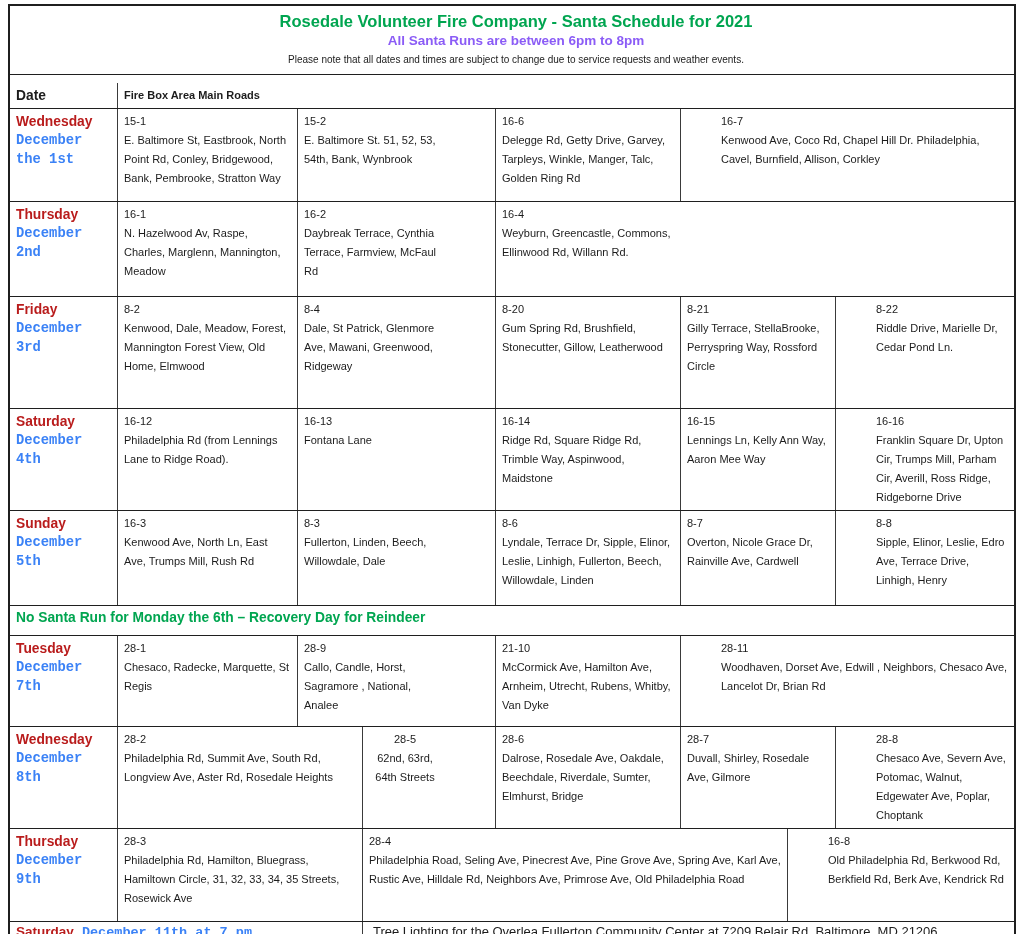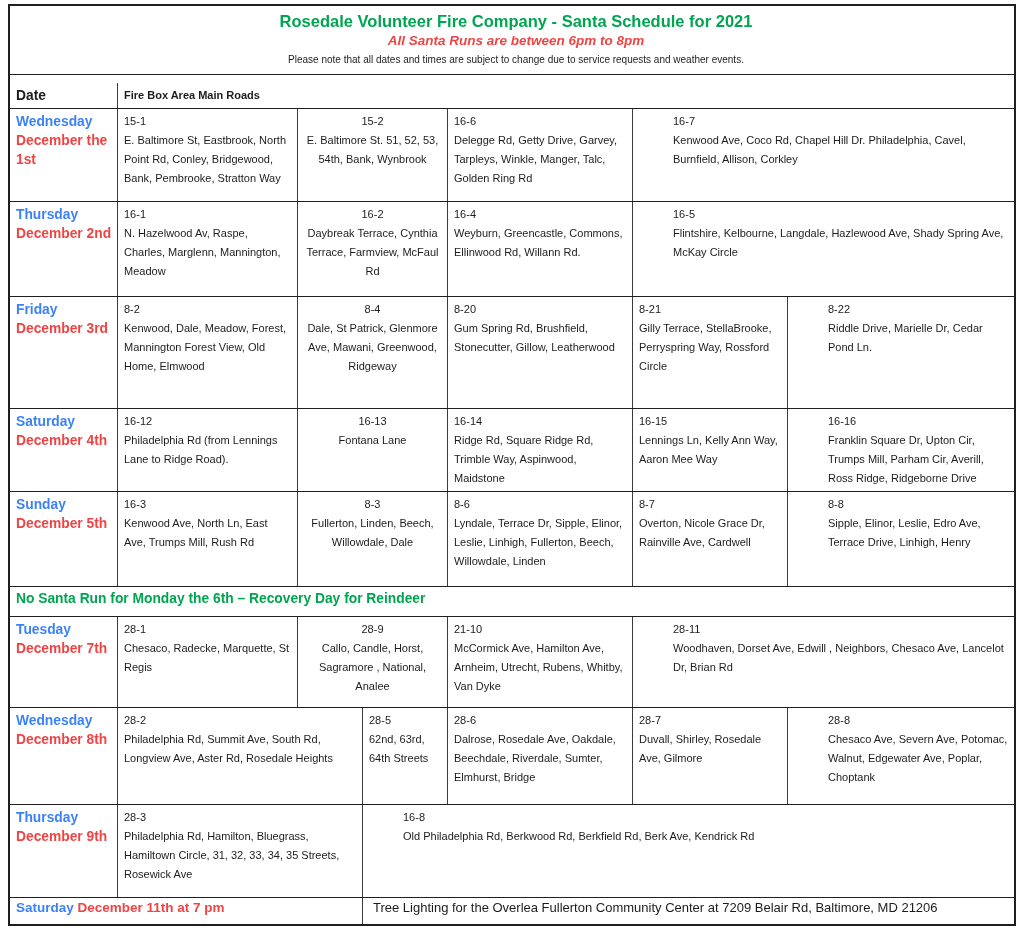--- a/index.html
+++ b/index.html
@@ -9,48 +9,48 @@
   .table {
     margin: 4px 8px 0 8px;
     border: 2px solid #1f1f1f;
     width: 1008px;
     color: #1c1c1c;
   }
 
   
   .titleblock { padding: 4px 0 5px 8px; text-align: center; border-bottom: 1.5px solid #1f1f1f; }
   .title  { color: #00A550; font-weight: bold; font-size: 16.5px; line-height: 22px; }
-  .subtitle { color: #ef4444; font-weight: bold; font-size: 13.5px; line-height: 18px; font-style: italic; }
+  .subtitle { color: #8b5cf6; font-weight: bold; font-size: 13.5px; line-height: 18px; }
   .note   { color: #1c1c1c; font-size: 10px; line-height: 19px; }
 
   
   .trow { display: flex; align-items: stretch; border-bottom: 1.5px solid #1f1f1f; }
   .trow:last-child { border-bottom: none; }
 
   .headrow { min-height: 27px; font-weight: bold; font-size: 14px; }
   .headrow .hcell { padding: 3px 6px; margin-top: 8px; }
 
   .datecell {
     width: 107px; flex: 0 0 107px;
     padding: 3px 4px 3px 6px;
     font-weight: bold; font-size: 13.8px; line-height: 19px;
   }
-  .day { display: block; color: #3b82f6; }
-  .ddate { display: block; color: #ef4444; }
+  .day { display: block; color: #b91c1c; }
+  .ddate { display: block; color: #3b82f6; font-family: Liberation Mono, monospace; }
 
   .cell { border-left: 1.5px solid #3a3a3a; padding: 3px 6px; font-size: 11px; line-height: 19px; }
   .box   { }
   .roads { }
 
   .w180 { width: 180px; flex: 0 0 180px; }
-  .w150 { width: 150px; flex: 0 0 150px; text-align: center; }
-  .w185 { width: 185px; flex: 0 0 185px; }
+  .w150 { width: 150px; flex: 0 0 150px; }
+  .w185 { width: 185px; flex: 0 0 185px; margin-left: 48px; }
   .w155 { width: 155px; flex: 0 0 155px; }
   .w245 { width: 245px; flex: 0 0 245px; }
-  .w85  { width: 85px;  flex: 0 0 85px; }
+  .w85  { width: 85px;  flex: 0 0 85px; text-align: center; }
   .w425 { width: 425px; flex: 0 0 425px; }
   .wfill{ flex: 1 1 auto; padding-left: 40px; }
 
   .r-dec1 { min-height: 93px; }
   .r-dec2 { min-height: 95px; }
   .r-dec3 { min-height: 112px; }
   .r-dec4 { min-height: 75px; }
   .r-dec5 { min-height: 95px; }
   .r-dec7 { min-height: 91px; }
   .r-dec8 { min-height: 97px; }
@@ -113,24 +113,20 @@
       <div class="roads">N. Hazelwood Av, Raspe, Charles, Marglenn, Mannington, Meadow</div>
     </div>
     <div class="cell w150">
       <div class="box">16-2</div>
       <div class="roads">Daybreak Terrace, Cynthia Terrace, Farmview, McFaul Rd</div>
     </div>
     <div class="cell w185">
       <div class="box">16-4</div>
       <div class="roads">Weyburn, Greencastle, Commons, Ellinwood Rd, Willann Rd.</div>
     </div>
-    <div class="cell wfill">
-      <div class="box">16-5</div>
-      <div class="roads">Flintshire, Kelbourne, Langdale, Hazlewood Ave, Shady Spring Ave, McKay Circle</div>
-    </div>
   </div>
 
   <div class="trow r-dec3">
     <div class="datecell">
       <span class="day">Friday</span>
       <span class="ddate">December 3rd</span>
     </div>
     <div class="cell w180">
       <div class="box">8-2</div>
       <div class="roads">Kenwood, Dale, Meadow, Forest, Mannington Forest View, Old Home, Elmwood</div>
@@ -261,20 +257,24 @@
 
   <div class="trow r-dec9">
     <div class="datecell">
       <span class="day">Thursday</span>
       <span class="ddate">December 9th</span>
     </div>
     <div class="cell w245">
       <div class="box">28-3</div>
       <div class="roads">Philadelphia Rd, Hamilton, Bluegrass, Hamiltown Circle, 31, 32, 33, 34, 35 Streets, Rosewick Ave</div>
     </div>
+    <div class="cell w425">
+      <div class="box">28-4</div>
+      <div class="roads">Philadelphia Road,  Seling Ave,  Pinecrest Ave,  Pine Grove Ave,  Spring Ave, Karl Ave,  Rustic Ave, Hilldale  Rd, Neighbors Ave,  Primrose Ave, Old Philadelphia Road</div>
+    </div>
     <div class="cell wfill">
       <div class="box">16-8</div>
       <div class="roads">Old Philadelphia Rd, Berkwood Rd, Berkfield Rd, Berk Ave, Kendrick Rd</div>
     </div>
   </div>
 
   <div class="trow treerow">
     <div class="tleft">
       <span class="day">Saturday</span><span class="ddate"> December 11th at 7 pm</span>
     </div>

